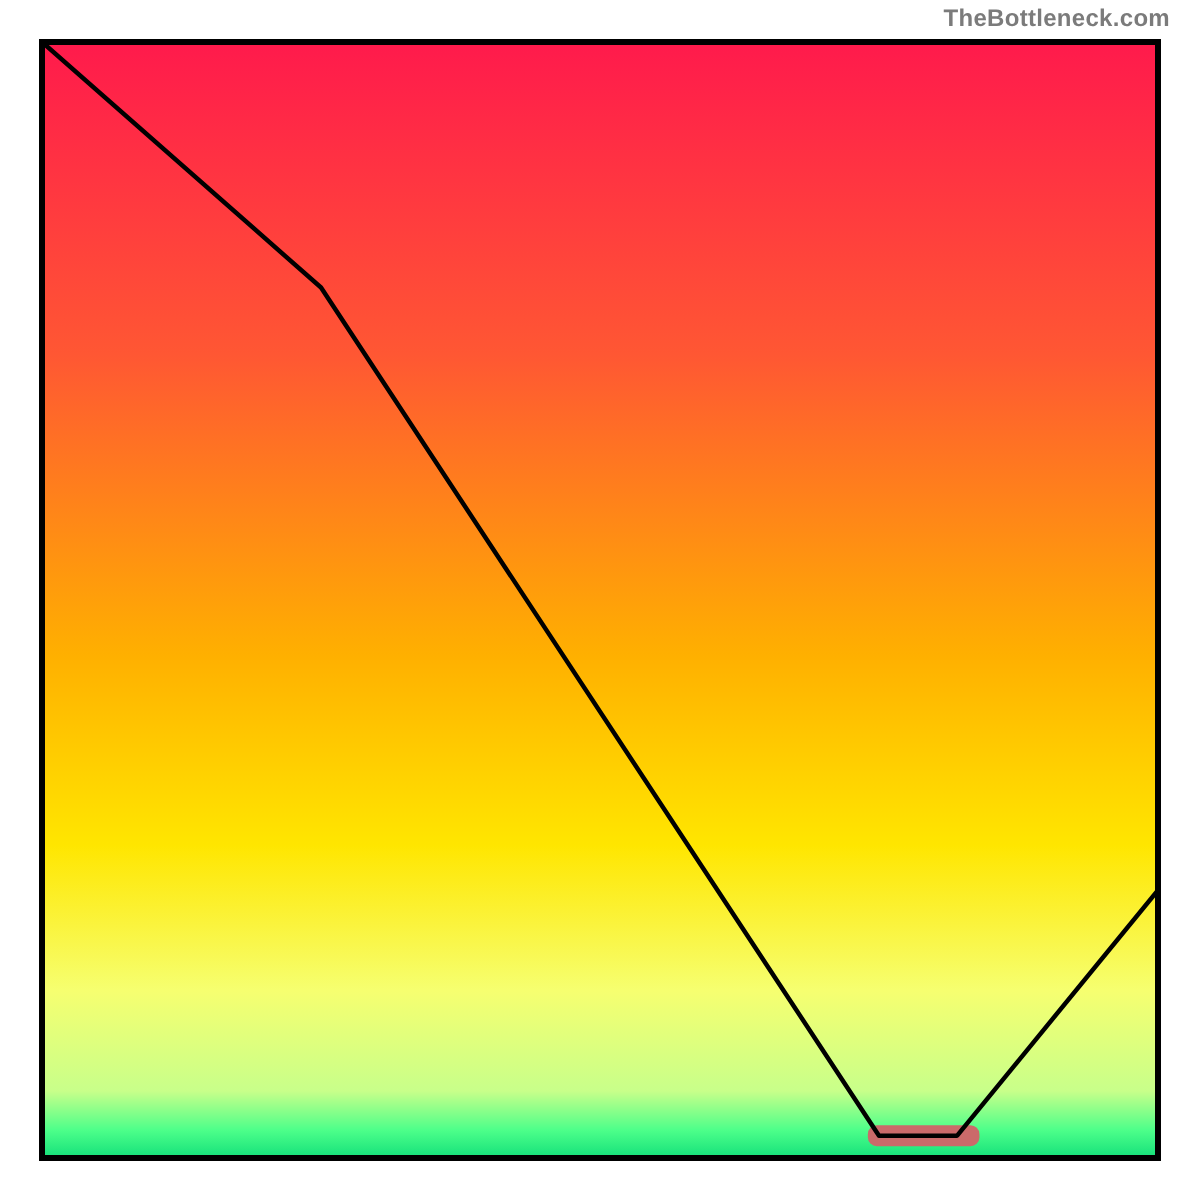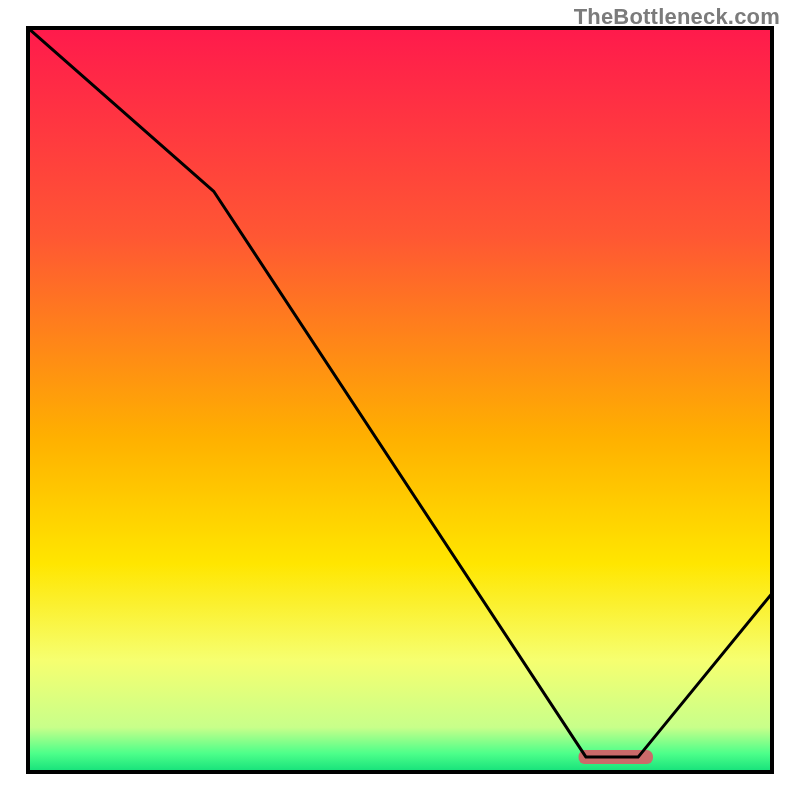--- a/index.html
+++ b/index.html
@@ -13,21 +13,21 @@
   }
   .container {
     position: relative;
     width: 800px;
     height: 800px;
   }
   .attribution {
     position: absolute;
     top: 4px;
     right: 20px;
-    font-size: 22px;
+    font-size: 16px;
     font-weight: bold;
     color: #7b7b7b;
     letter-spacing: 0.2px;
   }
   svg {
     display: block;
   }
 </style>
 </head>
 <body>

